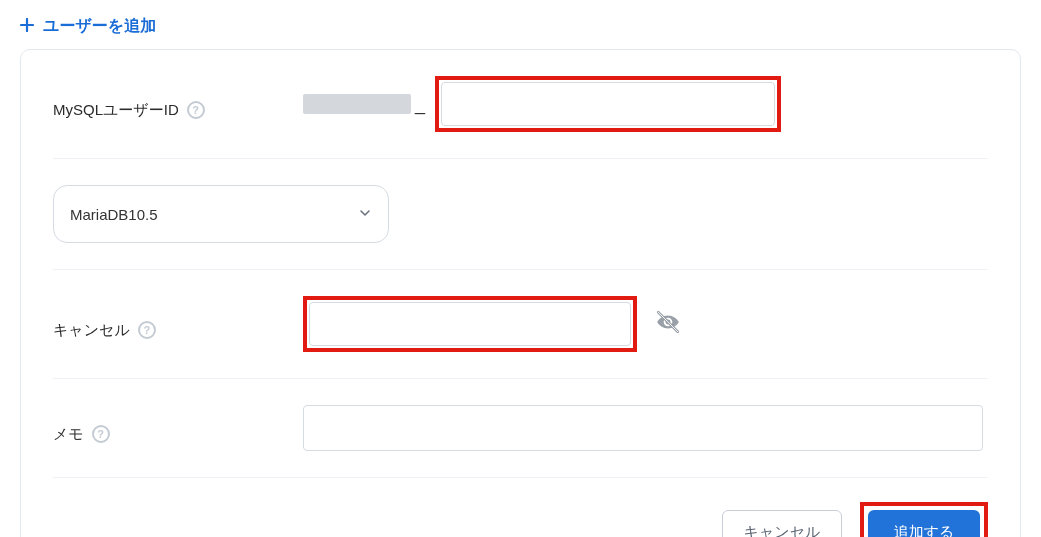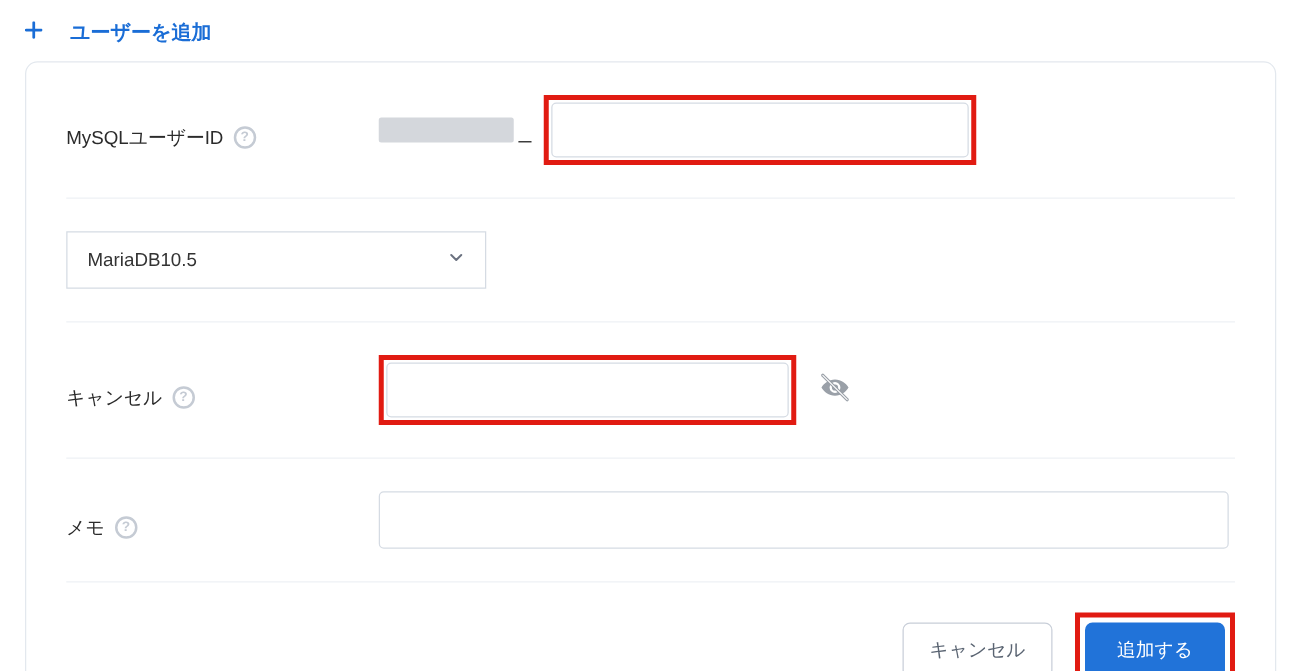--- a/index.html
+++ b/index.html
@@ -6,21 +6,21 @@
     body {
       font-family: -apple-system, BlinkMacSystemFont, "Segoe UI", "Hiragino Sans", "Meiryo", sans-serif;
       background: #fff;
       width: 1041px;
       height: 537px;
       padding: 10px 20px;
     }
     .header {
       display: flex;
       align-items: center;
-      gap: 22px;
+      gap: 9px;
       color: #1a6dd6;
       font-size: 16px;
       font-weight: 600;
       padding: 6px 0 12px 0;
     }
     .plus-icon {
       color: #1a6dd6;
       font-size: 16px;
       font-weight: bold;
     }
@@ -84,23 +84,23 @@
       height: 44px;
       border: 1px solid #d5dbe3;
       border-radius: 4px;
       padding: 0 12px;
       font-size: 15px;
       background: #fff;
     }
     .user-id-input { width: 334px; }
     .select-box {
       width: 336px;
-      height: 46px;
+      height: 58px;
       border: 1px solid #d5dbe3;
-      border-radius: 0;
+      border-radius: 14px;
       background: #fff;
       display: flex;
       align-items: center;
       justify-content: space-between;
       padding: 0 16px;
       font-size: 15px;
       color: #333;
       cursor: pointer;
     }
     .chevron {

